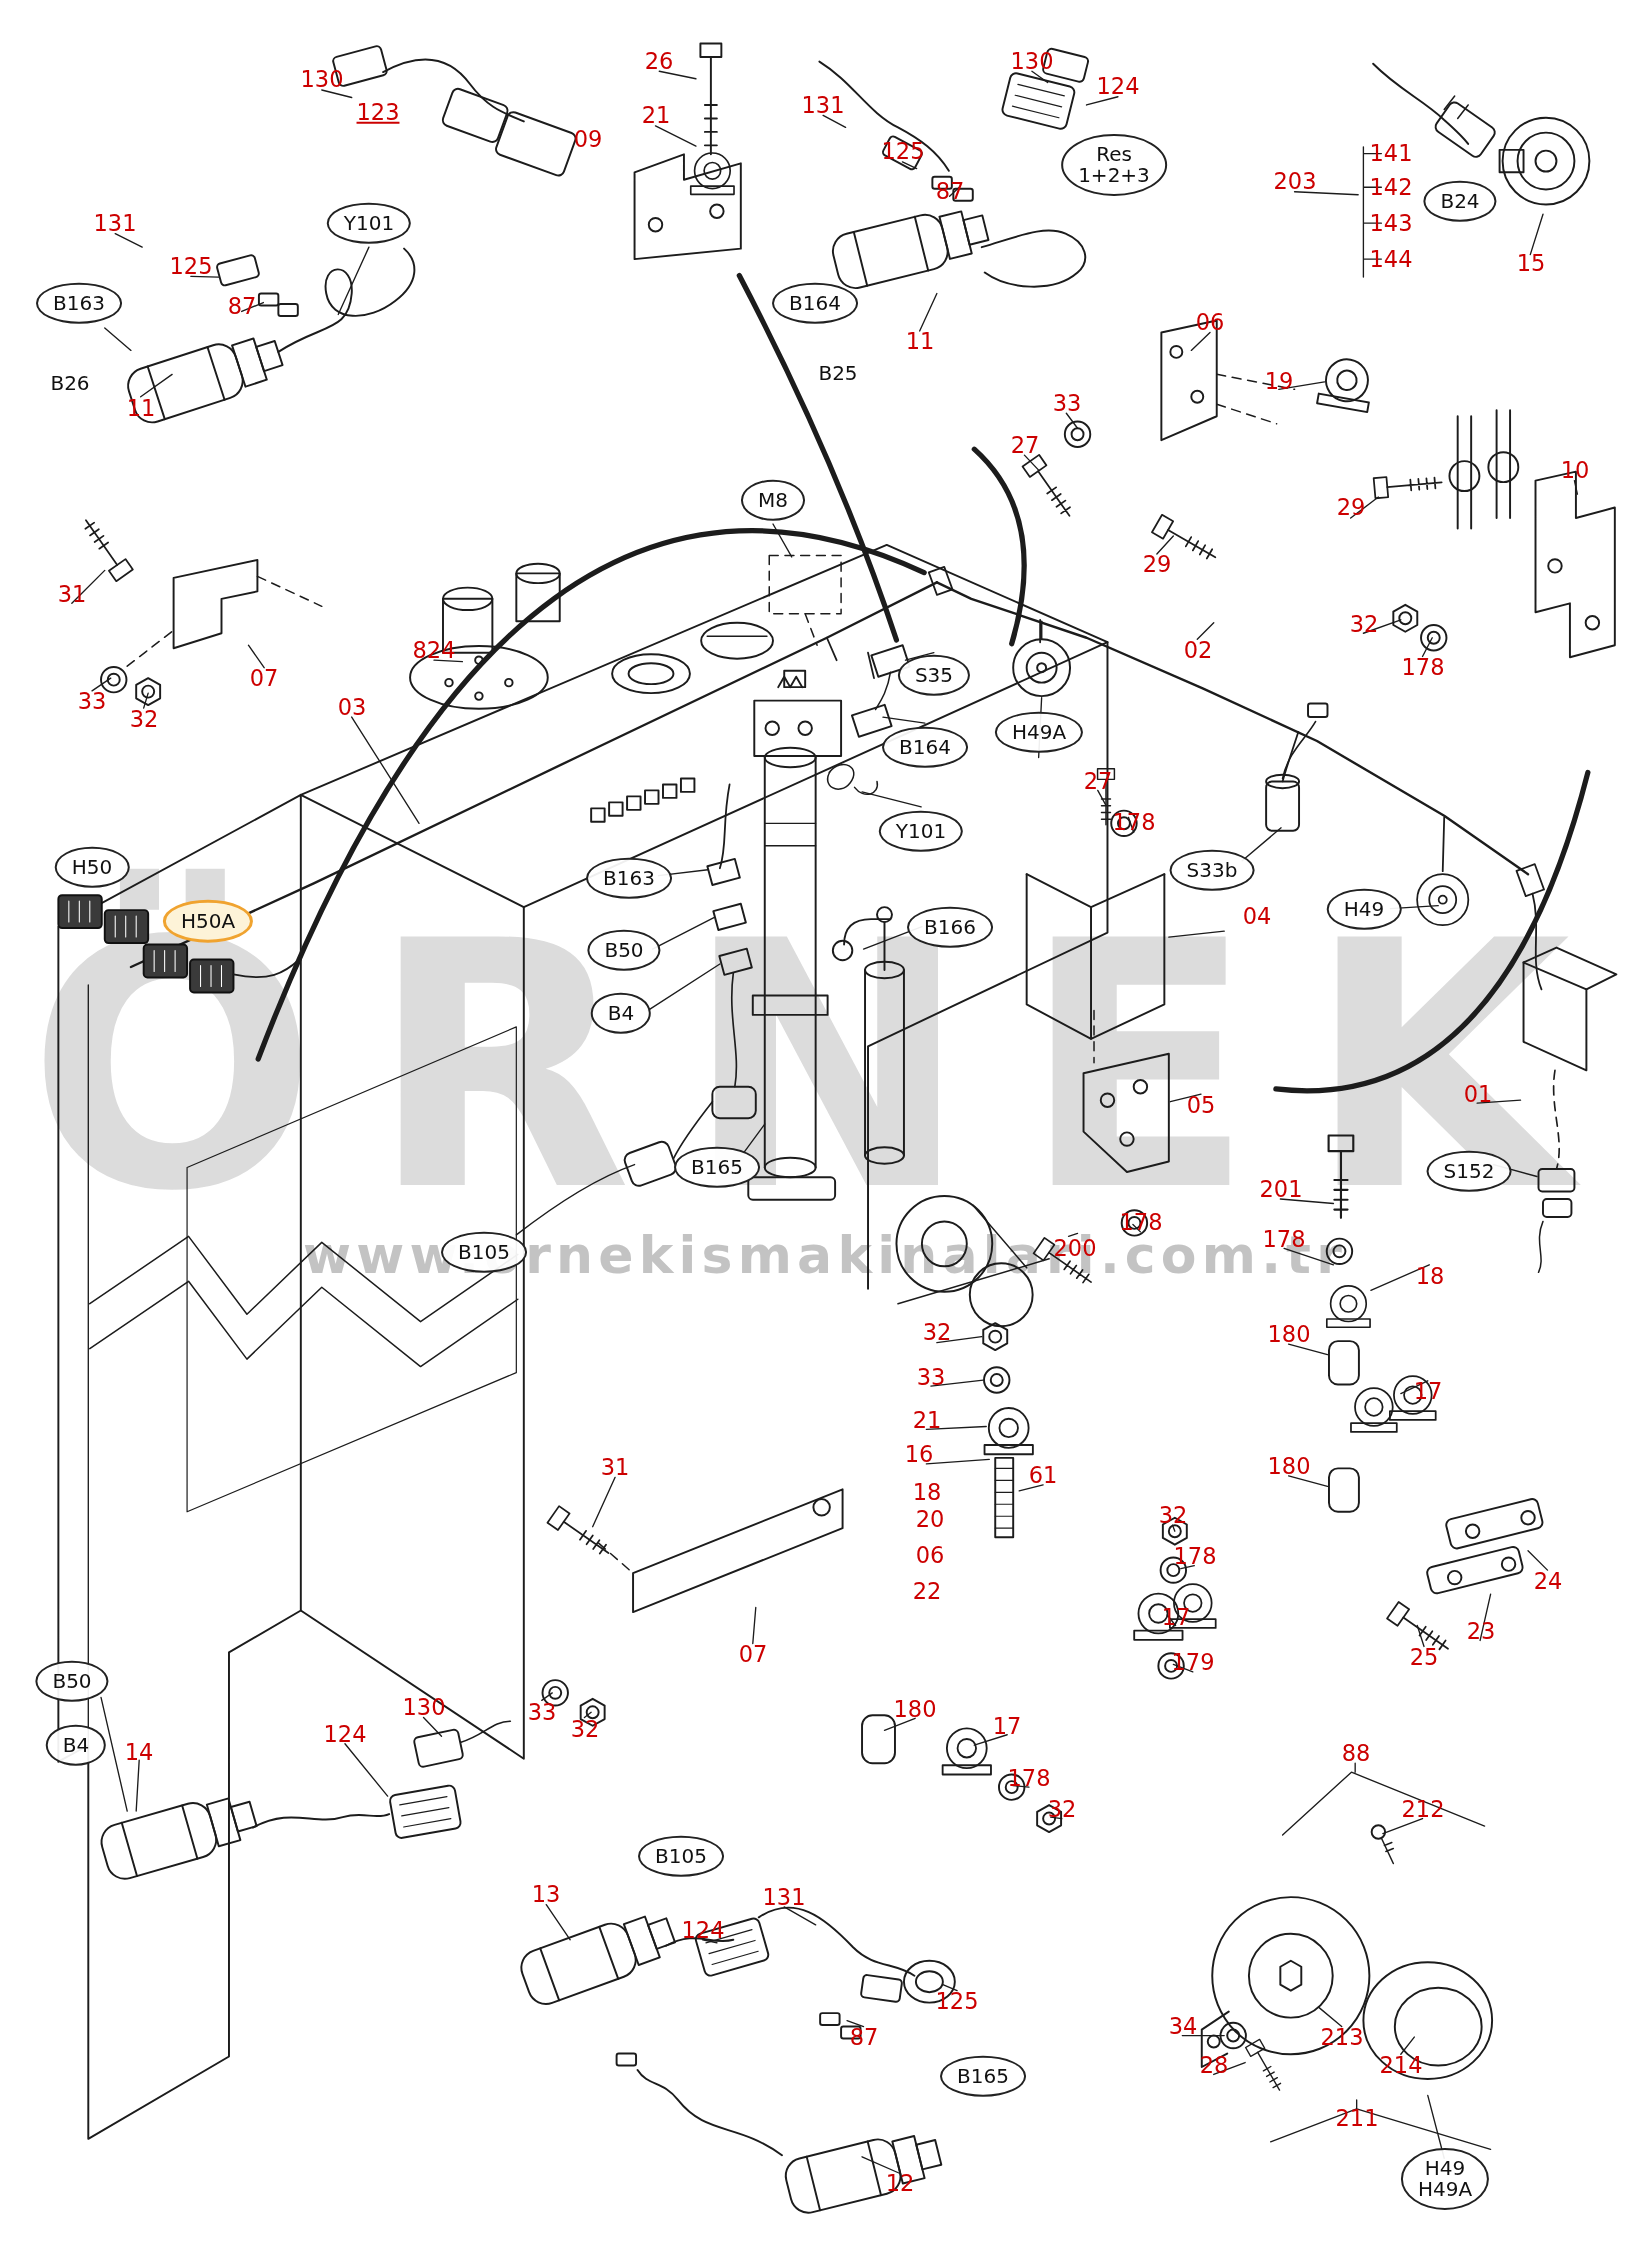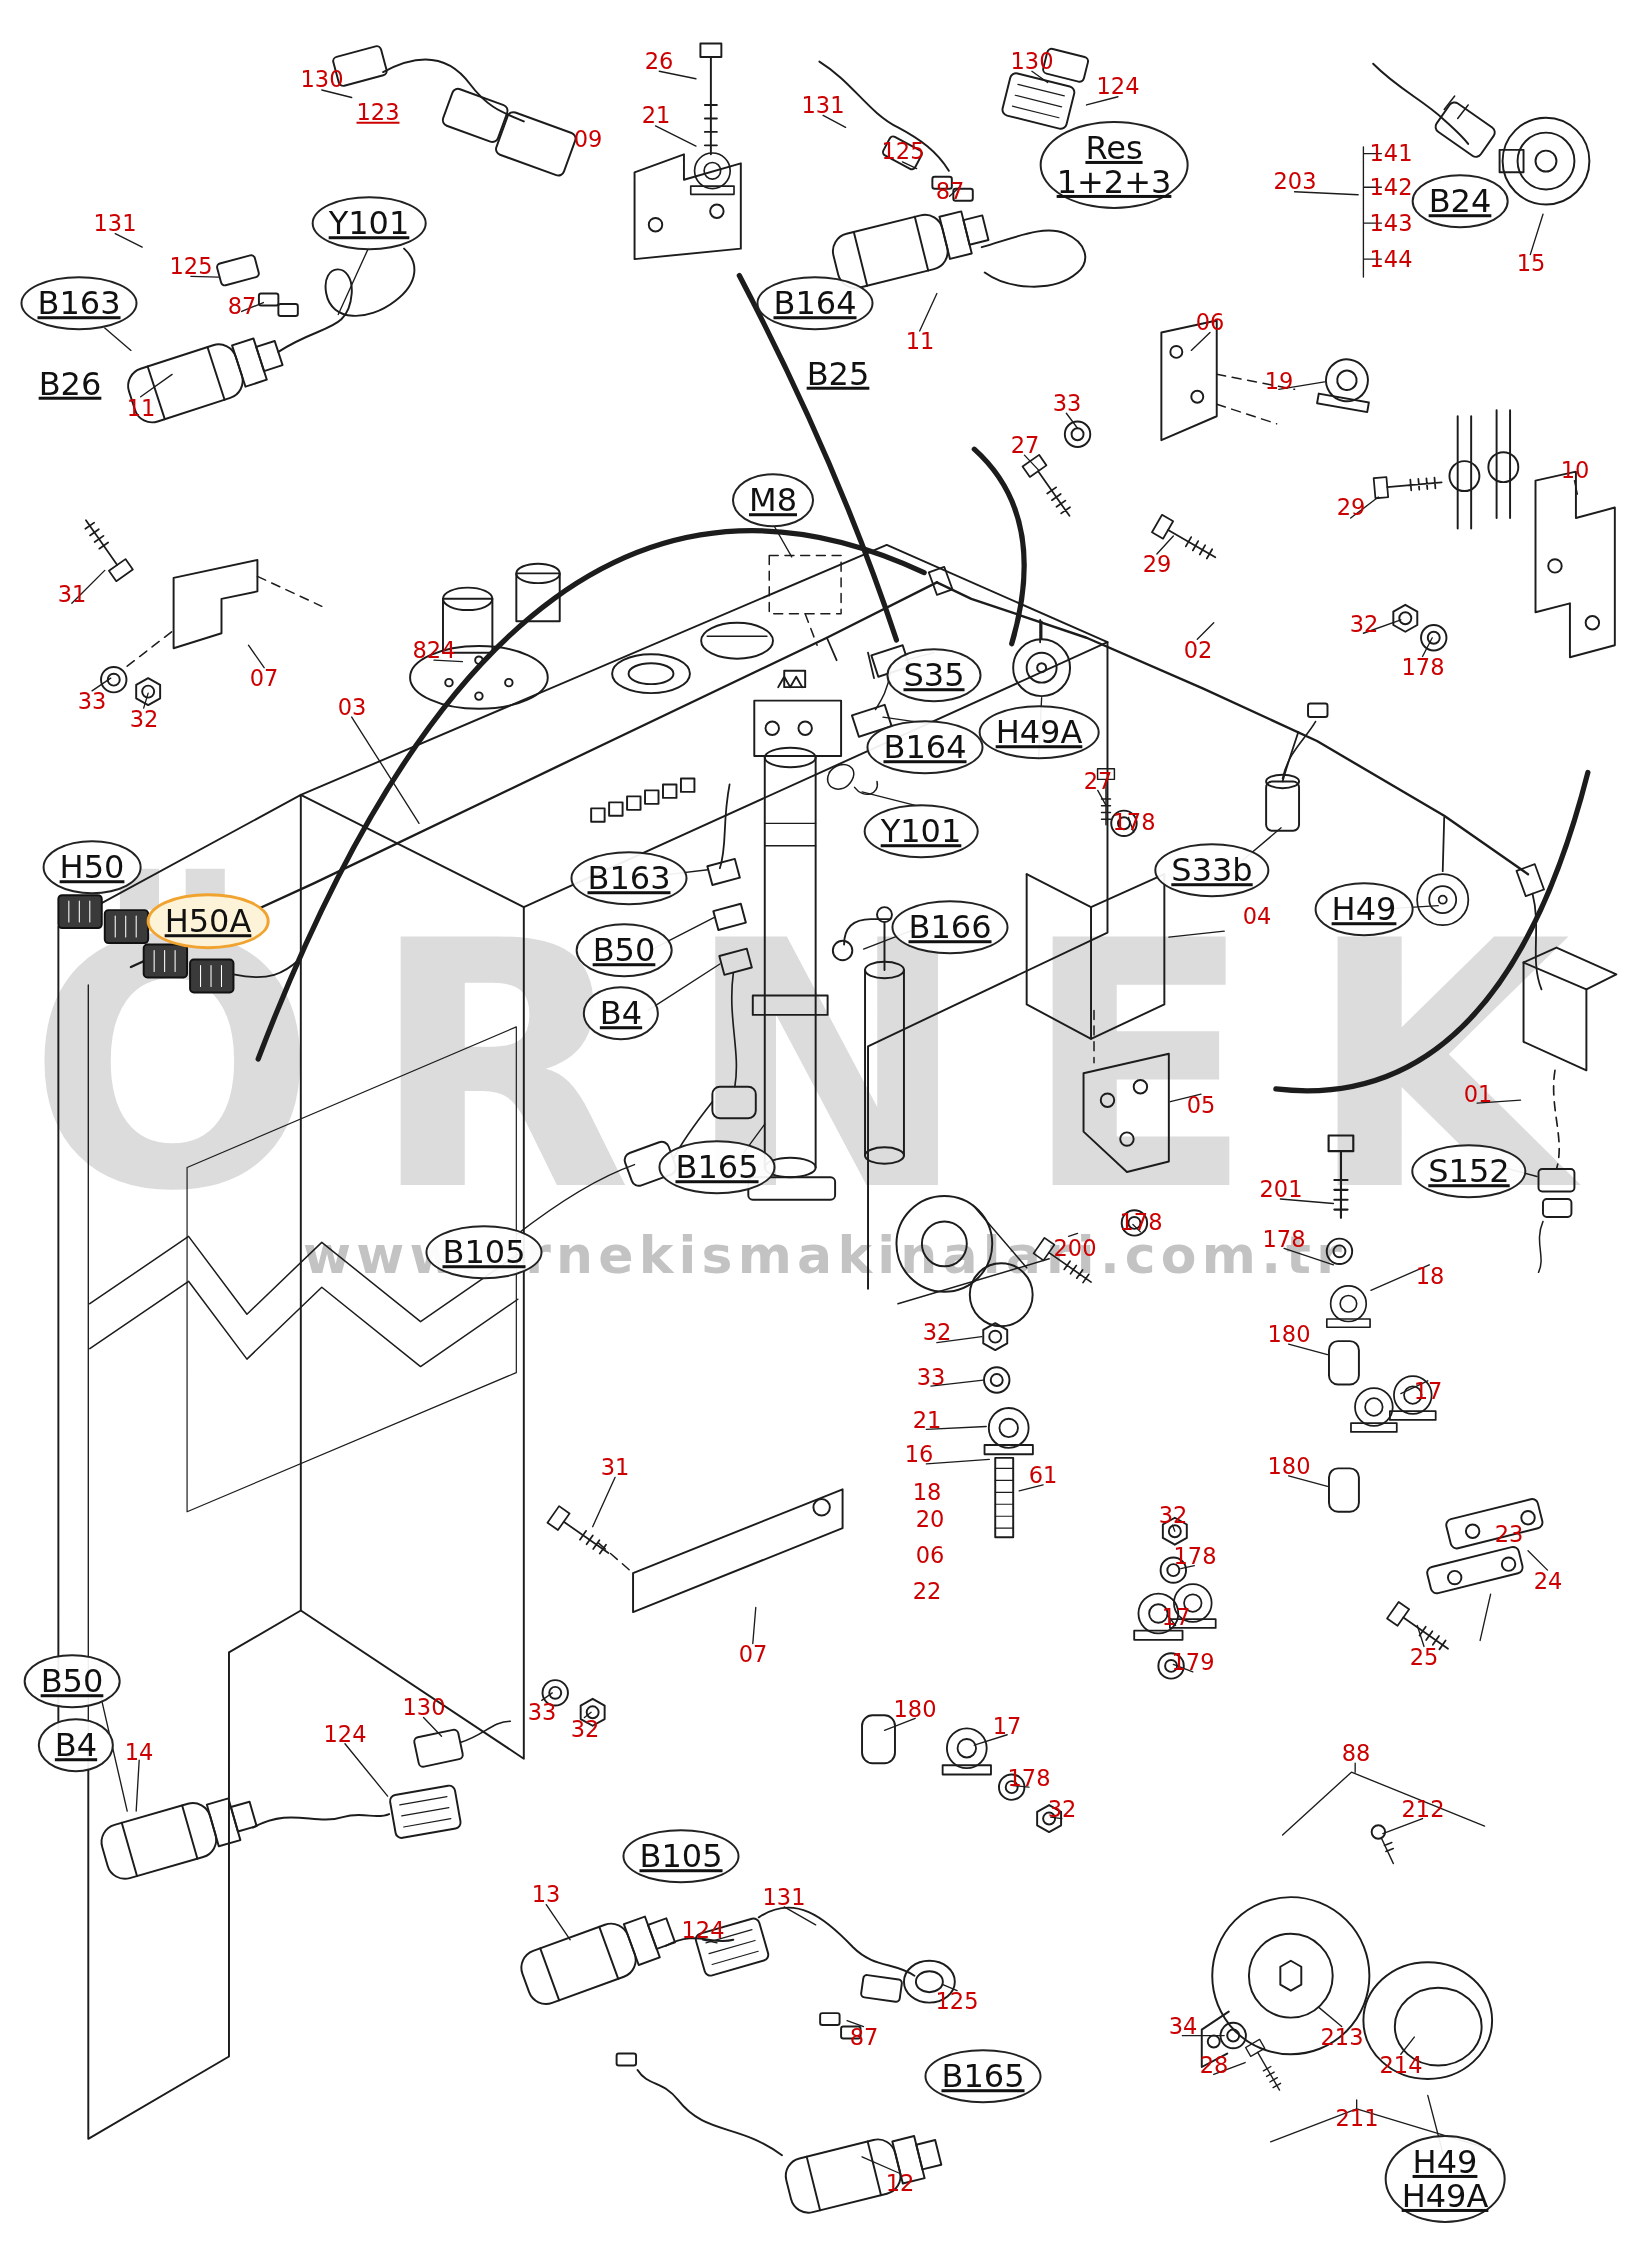--- a/index.html
+++ b/index.html
@@ -24,21 +24,21 @@
     white-space:nowrap;z-index:1;user-select:none;
   }
   svg.art{position:absolute;left:0;top:0;z-index:2;}
   .labels{position:absolute;left:0;top:0;width:100%;height:100%;z-index:3;}
   .pn{
     position:absolute;transform:translate(-50%,-50%);
     color:var(--part-number-red);font-size:22.5px;line-height:1;white-space:nowrap;
   }
   .ref{
     position:absolute;transform:translate(-50%,-50%);
-    color:#111;font-size:32px;line-height:1.08;white-space:pre-line;text-align:center;text-decoration:underline;
+    color:#111;font-size:20px;line-height:1.08;white-space:pre-line;text-align:center;
   }
   .ref.circled{
     border:2.2px solid #222;border-radius:50%;
     padding:7.5px 15px;background:rgba(255,255,255,.93);
   }
   .ref.plain{background:transparent;}
   .ref.highlight{
     border:3.7px solid var(--highlight-orange);border-radius:50%;
     padding:7.5px 15px;background:#fdf3d8;
   }
@@ -505,21 +505,21 @@
       <span class="pn" style="left: 1043px; top: 1475px;">61</span>
       <span class="pn" style="left: 615px; top: 1467px;">31</span>
       <span class="pn" style="left: 753px; top: 1654px;">07</span>
       <span class="pn" style="left: 542px; top: 1712px;">33</span>
       <span class="pn" style="left: 585px; top: 1729px;">32</span>
       <span class="pn" style="left: 1173px; top: 1515px;">32</span>
       <span class="pn" style="left: 1195px; top: 1556px;">178</span>
       <span class="pn" style="left: 1176px; top: 1617px;">17</span>
       <span class="pn" style="left: 1193px; top: 1662px;">179</span>
       <span class="pn" style="left: 1548px; top: 1581px;">24</span>
-      <span class="pn" style="left: 1481px; top: 1534px; margin-left: 28px;">23</span>
+      <span class="pn" style="left: 1481px; top: 1631px;">23</span>
       <span class="pn" style="left: 1424px; top: 1657px;">25</span>
       <span class="pn" style="left: 139px; top: 1752px; text-align: right;">14</span>
       <span class="pn" style="left: 345px; top: 1734px;">124</span>
       <span class="pn" style="left: 424px; top: 1707px;">130</span>
       <span class="pn" style="left: 915px; top: 1709px;">180</span>
       <span class="pn" style="left: 1007px; top: 1726px;">17</span>
       <span class="pn" style="left: 1029px; top: 1778px;">178</span>
       <span class="pn" style="left: 1062px; top: 1809px;">32</span>
       <span class="pn" style="left: 1356px; top: 1753px;">88</span>
       <span class="pn" style="left: 1423px; top: 1809px;">212</span>

